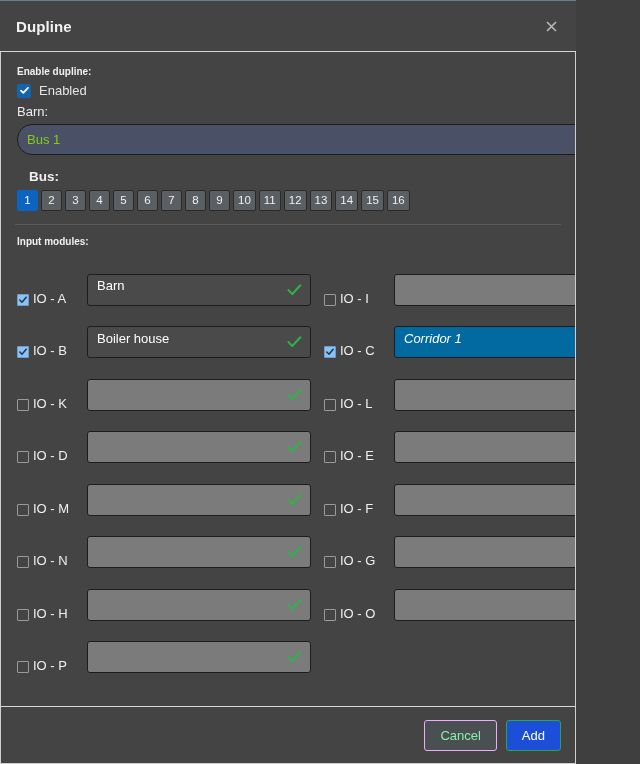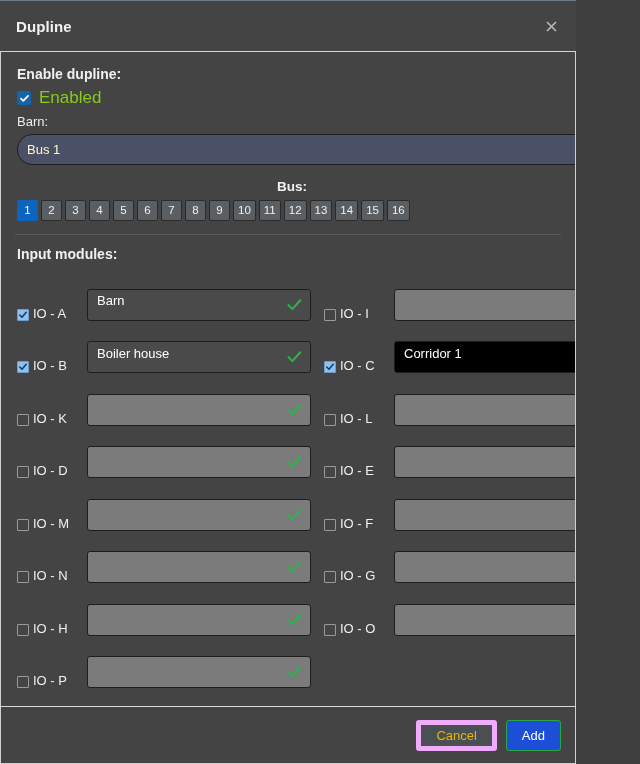--- a/index.html
+++ b/index.html
@@ -68,21 +68,21 @@
   .body {
     flex: 1;
     box-sizing: border-box;
     border-left: 1px solid #cfcfcf;
     border-right: 1px solid #cfcfcf;
     padding: 14px 12px 0 12px;
     overflow: hidden;
     position: relative;
   }
   .section-label {
-    font-size: 14px;
+    font-size: 10px;
     font-weight: bold;
     color: #f0f0f0;
     margin: 0 0 6px 4px;
   }
   
   .check-row {
     display: flex;
     align-items: center;
     margin: 0 0 6px 4px;
   }
@@ -93,50 +93,49 @@
     background: #1463ad;
     display: inline-flex;
     align-items: center;
     justify-content: center;
     margin-right: 8px;
     cursor: pointer;
     flex: 0 0 auto;
   }
   .blue-check svg { display: block; }
   .check-label {
-    font-size: 17px;
-    color: #84cc16;
+    font-size: 13px;
+    color: #e5e5e5;
   }
   
   .label-sm {
     font-size: 13px;
     color: #ededed;
     margin: 0 0 5px 4px;
   }
   .name-input {
     box-sizing: border-box;
     width: 617px;
     height: 31px;
     margin-left: 4px;
     background: #4a5066;
     border: 1px solid #1d1d1d;
     border-radius: 15px;
-    color: #fef9c3;
+    color: #84cc16;
     font-family: "Liberation Sans", sans-serif;
     font-size: 13px;
     padding: 0 9px;
     outline: none;
   }
   
   .bus-label {
     font-size: 13.5px;
     font-weight: bold;
     color: #f0f0f0;
-    margin: 14px 0 6px 8px;
-    text-align: center;
+    margin: 14px 0 6px 16px;
   }
   .bus-row {
     display: flex;
     gap: 3px;
     margin-left: 4px;
   }
   .bus-btn {
     min-width: 21px;
     height: 21px;
     box-sizing: border-box;
@@ -211,21 +210,22 @@
     font-family: "Liberation Sans", sans-serif;
     font-size: 13px;
     padding: 0 30px 8px 9px;
     outline: none;
   }
   .io-input.disabled {
     background: #7b7b7b;
     color: #d0d0d0;
   }
   .io-input.focused {
-    background: #000000;
+    background: #0369a1;
+    font-style: italic;
   }
   .io-field-wrap {
     position: relative;
     display: inline-block;
   }
   .tick {
     position: absolute;
     right: 9px;
     top: 50%;
     transform: translateY(-50%);
@@ -251,22 +251,22 @@
     font-family: "Liberation Sans", sans-serif;
     font-size: 13px;
     border-radius: 3px;
     cursor: pointer;
     height: 31px;
     padding: 0 15px;
     box-sizing: border-box;
   }
   .btn-cancel {
     background: #4a4f52;
-    border: 5px solid #f0abfc;
-    color: #eab308;
+    border: 1px solid #f0abfc;
+    color: #86efac;
   }
   .btn-add {
     background: #1d4ed8;
     border: 1px solid #28a745;
     color: #ffffff;
   }
 </style>
 </head>
 <body>
 

